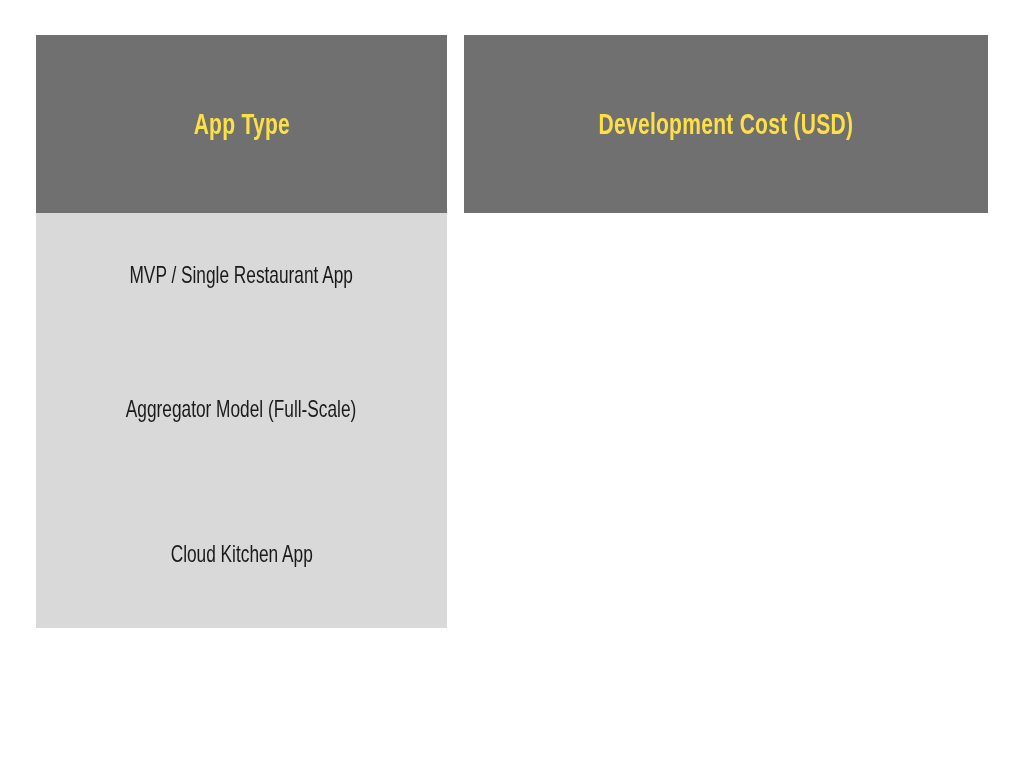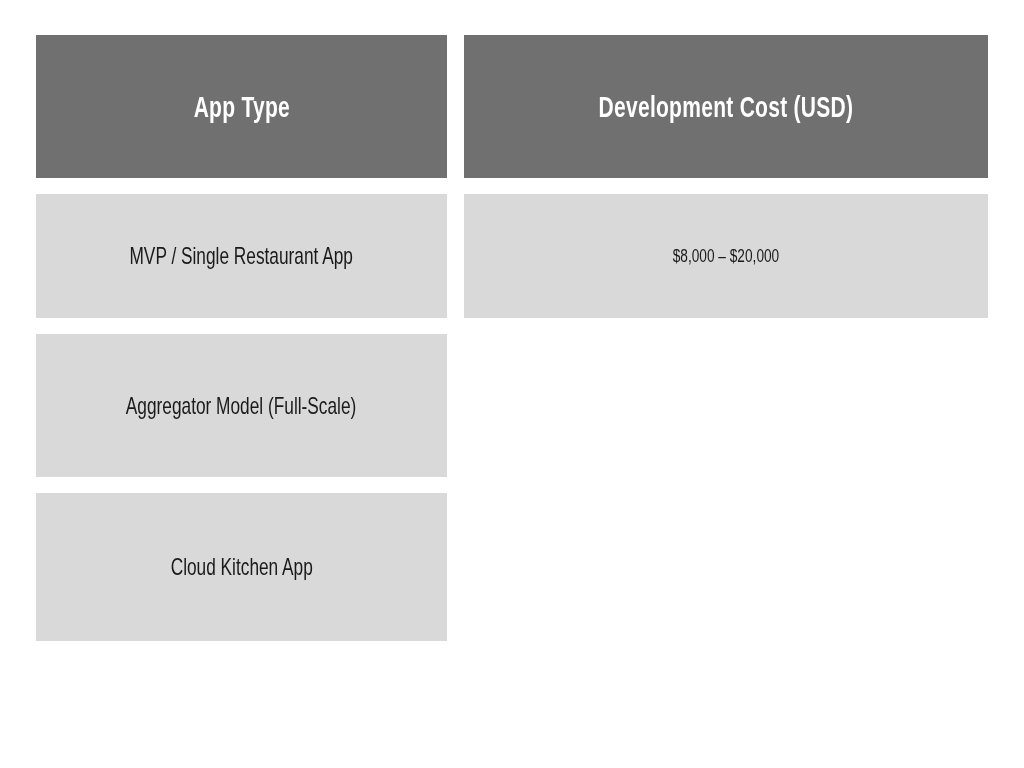--- a/index.html
+++ b/index.html
@@ -20,40 +20,40 @@
     top: 35px;
     width: 952px;
   }
 
   .row {
     display: flex;
     width: 952px;
   }
 
   .row + .row {
-    margin-top: 16px;
+    margin-top: 0;
   }
 
   .cell {
     box-sizing: border-box;
     display: flex;
     align-items: center;
     justify-content: center;
     text-align: center;
   }
 
   .col-type  { width: 411px; }
   .col-gap   { width: 17px; flex: 0 0 17px; }
   .col-cost  { width: 524px; }
 
   
   .row-header .cell {
-    height: 143px;
+    height: 178px;
     background: #707070;
-    color: #ffffff;
+    color: #fde047;
   }
   .row-header .cell-text {
     font-size: 30px;
     font-weight: 700;
     letter-spacing: 0.4px;
     transform: scaleX(0.70);
     transform-origin: center center;
     white-space: nowrap;
   }
 
@@ -96,23 +96,20 @@
     <div class="cell col-cost">
       <span class="cell-text">Development Cost (USD)</span>
     </div>
   </div>
 
   <div class="row row-body row-1">
     <div class="cell col-type">
       <span class="cell-text">MVP / Single Restaurant App</span>
     </div>
     <div class="col-gap"></div>
-    <div class="cell col-cost">
-      <span class="cell-text">$8,000 – $20,000</span>
-    </div>
   </div>
 
   <div class="row row-body row-2">
     <div class="cell col-type">
       <span class="cell-text">Aggregator Model (Full-Scale)</span>
     </div>
     <div class="col-gap"></div>
   </div>
 
   <div class="row row-body row-3">

